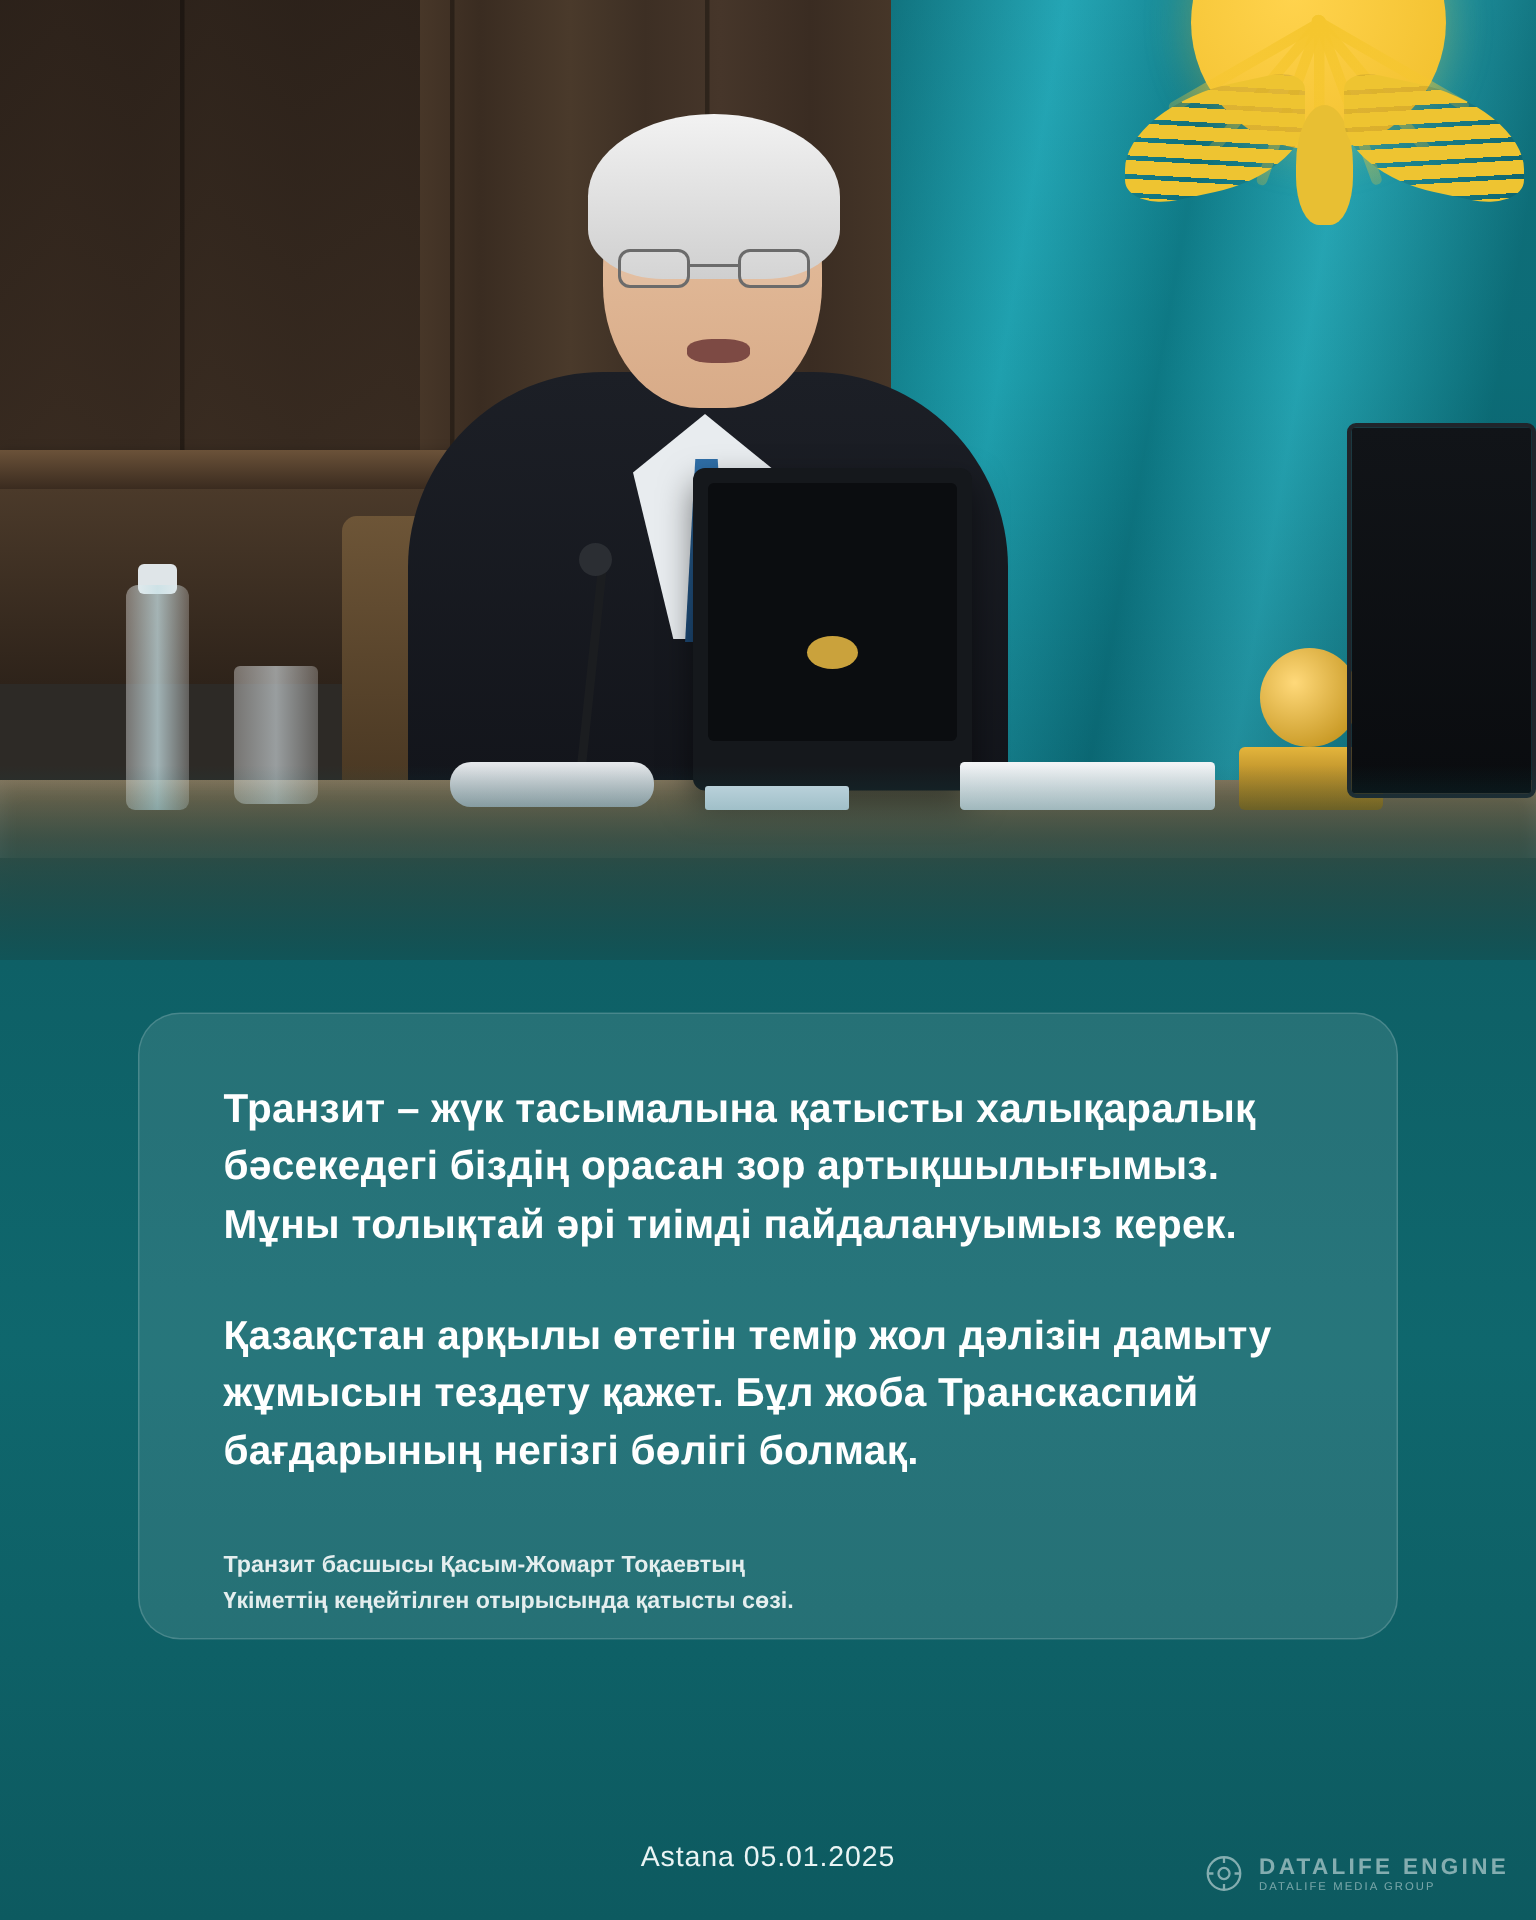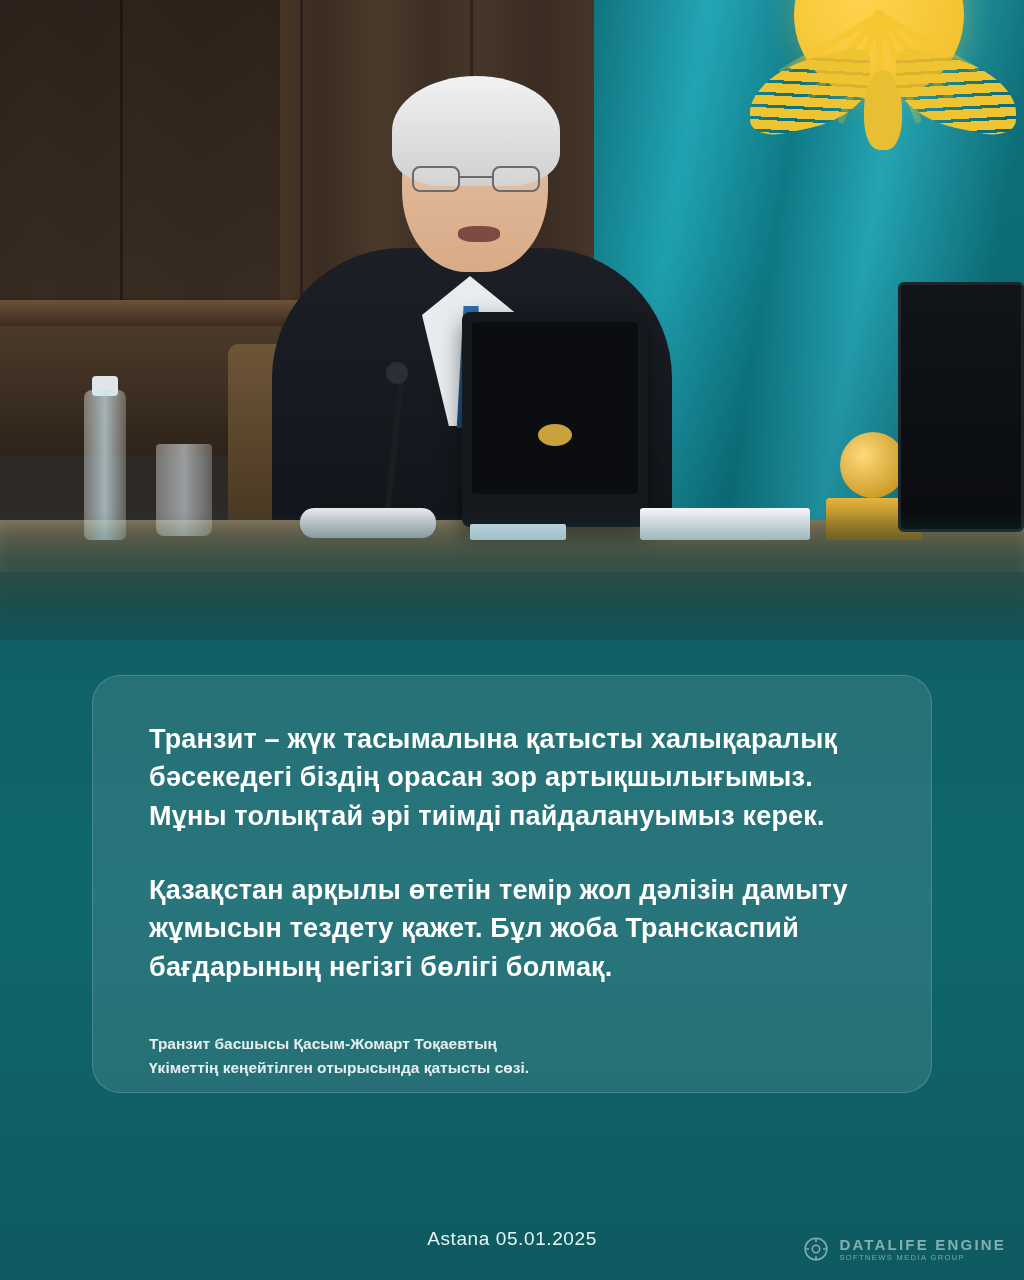--- a/index.html
+++ b/index.html
@@ -357,16 +357,16 @@
   <div class="place">Astana 05.01.2025</div>
 
   <div class="watermark">
     <svg class="wm-icon" viewBox="0 0 24 24">
       <circle cx="12" cy="12" r="10" fill="none" stroke="#e6f1f1" stroke-width="1.4"></circle>
       <circle cx="12" cy="12" r="3.4" fill="none" stroke="#e6f1f1" stroke-width="1.4"></circle>
       <path d="M12 2.5v3M12 18.5v3M2.5 12h3M18.5 12h3" stroke="#e6f1f1" stroke-width="1.4"></path>
     </svg>
     <div class="wm-text">
       <div class="wm-title">DATALIFE ENGINE</div>
-      <div class="wm-sub">SOFTNEWS MEDIA GROUP</div>
+      <div class="wm-sub">DATALIFE MEDIA GROUP</div>
     </div>
   </div>
 </div>
 
 </body></html>

